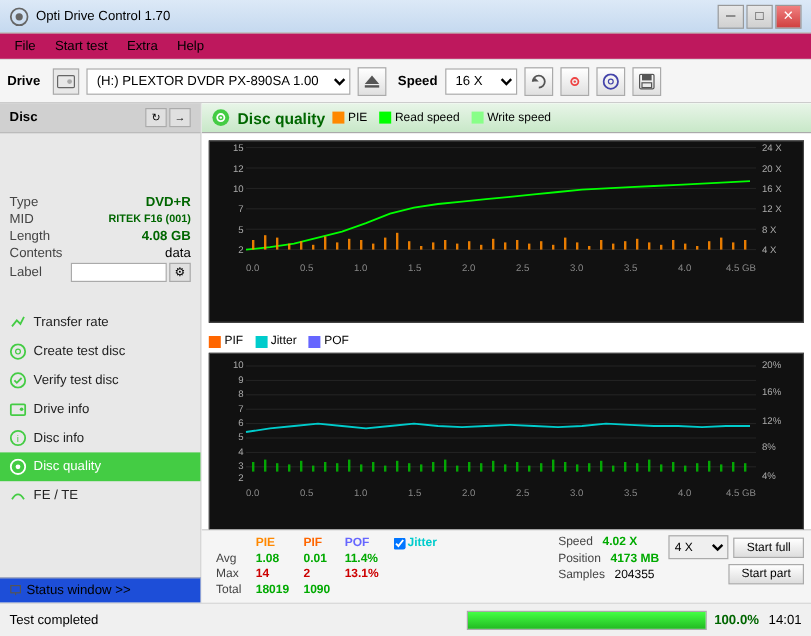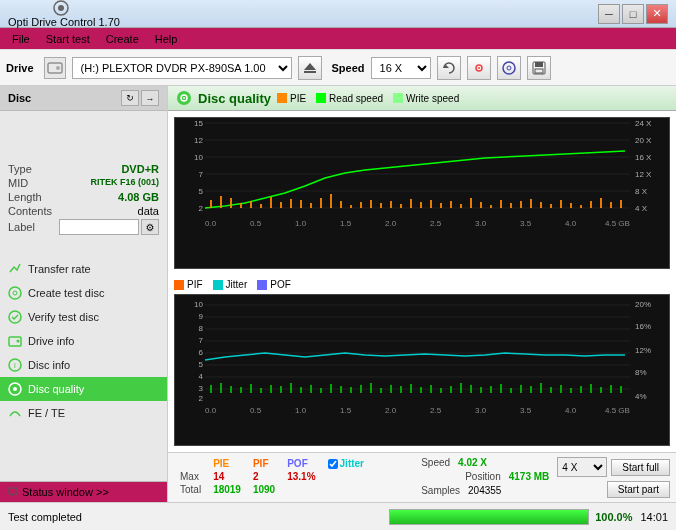--- a/index.html
+++ b/index.html
@@ -89,21 +89,21 @@
     .label-input { width: 80px; height: 16px; border: 1px solid #aaa; background: white; font-size: 10px; }
 
     .sidebar-nav { flex: 1; }
     .nav-item {
       display: flex; align-items: center; padding: 5px 8px; cursor: pointer;
       font-size: 11px; color: #222; gap: 6px;
     }
     .nav-item.active { background: #44cc44; color: white; }
 
     .status-window-btn {
-      background: #be185d;
+      background: #1d4ed8;
       border-top: 1px solid #bbb;
       padding: 4px 8px;
       font-size: 11px;
       cursor: pointer;
       display: flex;
       align-items: center;
       gap: 4px;
     }
 
     
@@ -182,38 +182,38 @@
       cursor: pointer;
       white-space: nowrap;
     }
 
     svg text { font-family: Arial, sans-serif; }
   </style>
 </head>
 <body>
 
 <div class="title-bar">
-  <div style="display:flex;align-items:center;flex-direction:column;">
+  <div style="display:flex;align-items:center;">
     <svg width="16" height="16" style="margin-right:6px;">
       <circle cx="8" cy="8" r="7" fill="none" stroke="#666" stroke-width="1.5"></circle>
       <circle cx="8" cy="8" r="3" fill="#666"></circle>
     </svg>
     <span>Opti Drive Control 1.70</span>
   </div>
   <div class="window-controls">
     <button class="win-btn">─</button>
     <button class="win-btn">□</button>
     <button class="win-btn close">✕</button>
   </div>
 </div>
 
 <div class="menu-bar">
   <span class="menu-item">File</span>
   <span class="menu-item">Start test</span>
-  <span class="menu-item">Create</span>
+  <span class="menu-item">Extra</span>
   <span class="menu-item">Help</span>
 </div>
 
 <div class="toolbar">
   <span class="drive-label">Drive</span>
   <div class="drive-icon">
     <svg width="16" height="14">
         <rect x="1" y="2" width="14" height="10" rx="1" fill="none" stroke="#666" stroke-width="1"></rect>
         <circle cx="11" cy="7" r="2" fill="#aaa"></circle>
       </svg>
@@ -581,20 +581,26 @@
               <td style="color:#ff6600;font-weight:bold;">PIF</td>
               <td style="color:#6666ff;font-weight:bold;">POF</td>
               <td style="display:flex;align-items:center;gap:2px;">
                 <input type="checkbox" checked="" style="width: 10px; height: 10px;">
                 <span style="color:#00cccc;font-weight:bold;">Jitter</span>
               </td>
             </tr>
           </thead>
           <tbody>
             <tr>
+              <td style="color:#444;">Avg</td>
+              <td class="val-green">1.08</td>
+              <td class="val-green">0.01</td>
+              <td class="val-green">11.4%</td>
+            </tr>
+            <tr>
               <td style="color:#444;">Max</td>
               <td class="val-red">14</td>
               <td class="val-red">2</td>
               <td class="val-red">13.1%</td>
             </tr>
             <tr>
               <td style="color:#444;">Total</td>
               <td class="val-green">18019</td>
               <td class="val-green">1090</td>
               <td></td>
@@ -602,21 +608,21 @@
           </tbody>
         </table>
       </div>
 
       <div style="display:flex;flex-direction:column;gap:3px;">
         <div class="speed-row">
           <span style="color:#444;">Speed</span>
           <span class="val-green" style="margin:0 4px;">4.02 X</span>
         </div>
         <div class="pos-row">
-          <span style="color:#444;margin-left:44px;">Position</span>
+          <span style="color:#444;">Position</span>
           <span class="val-green" style="margin:0 4px;">4173 MB</span>
         </div>
         <div class="pos-row">
           <span style="color:#444;">Samples</span>
           <span style="margin:0 4px;">204355</span>
         </div>
       </div>
 
       <div style="display:flex;flex-direction:column;gap:4px;align-items:flex-end;">
         <div style="display:flex;align-items:center;gap:4px;">

